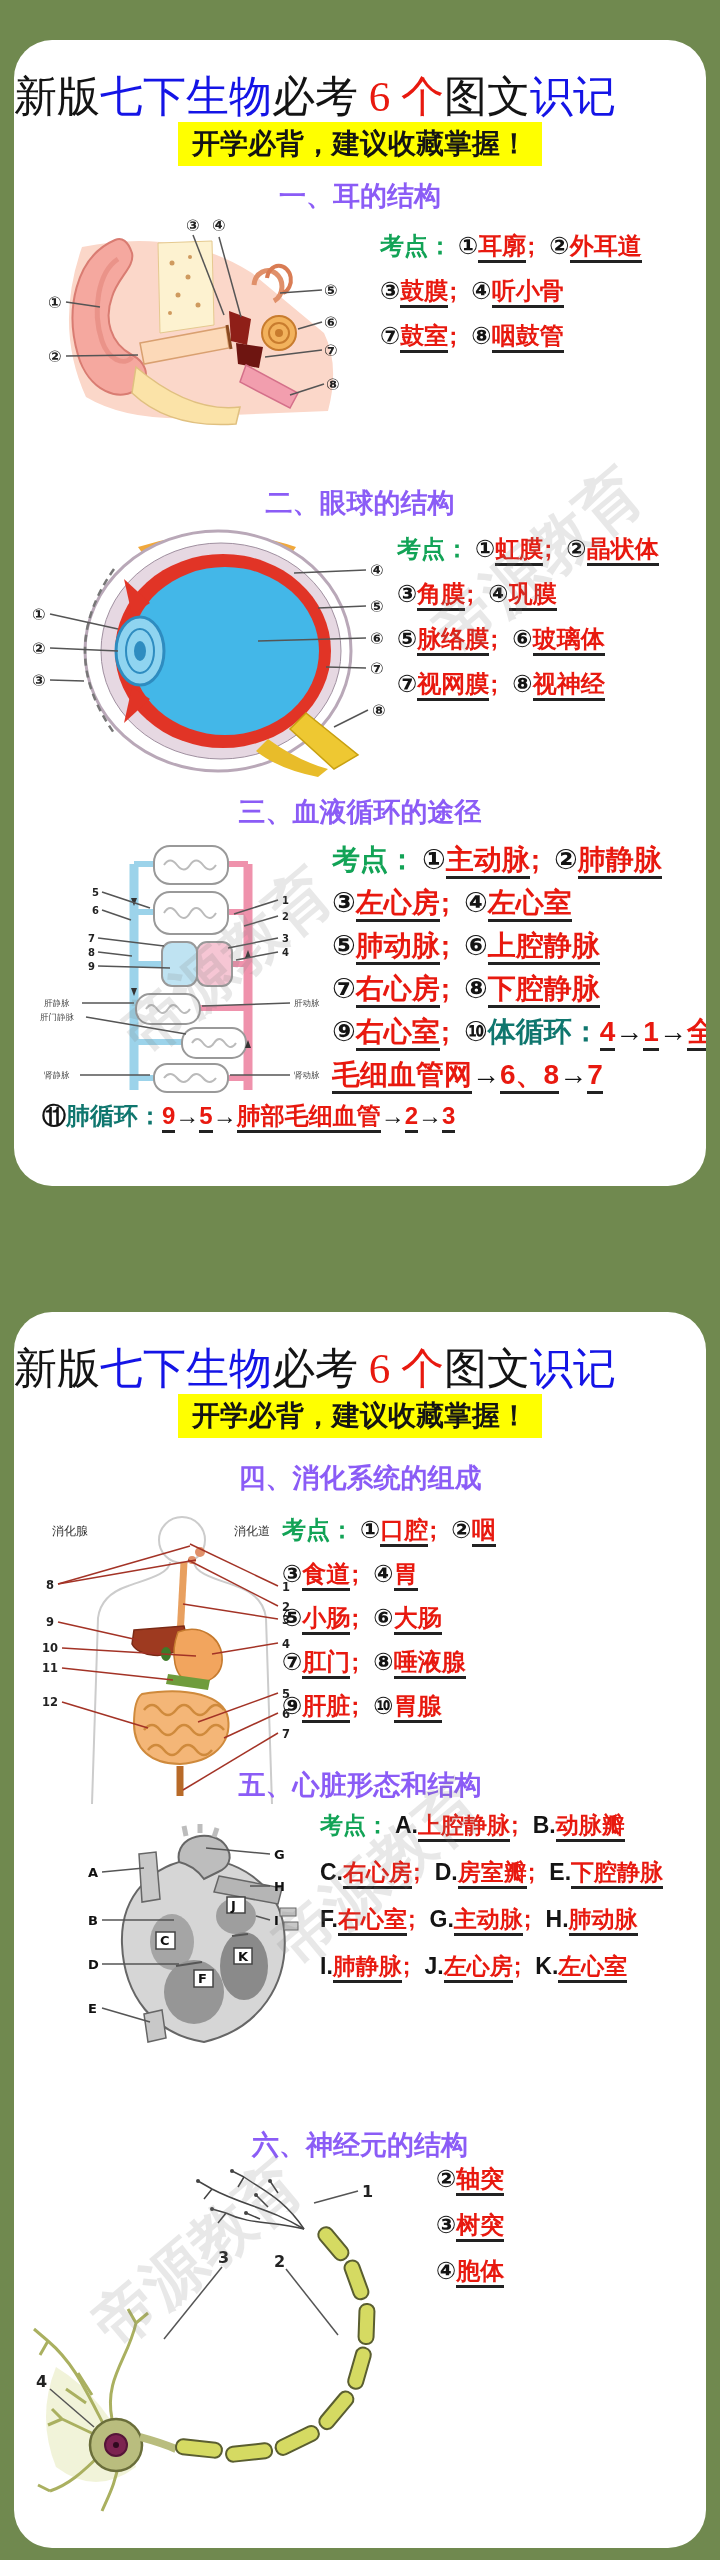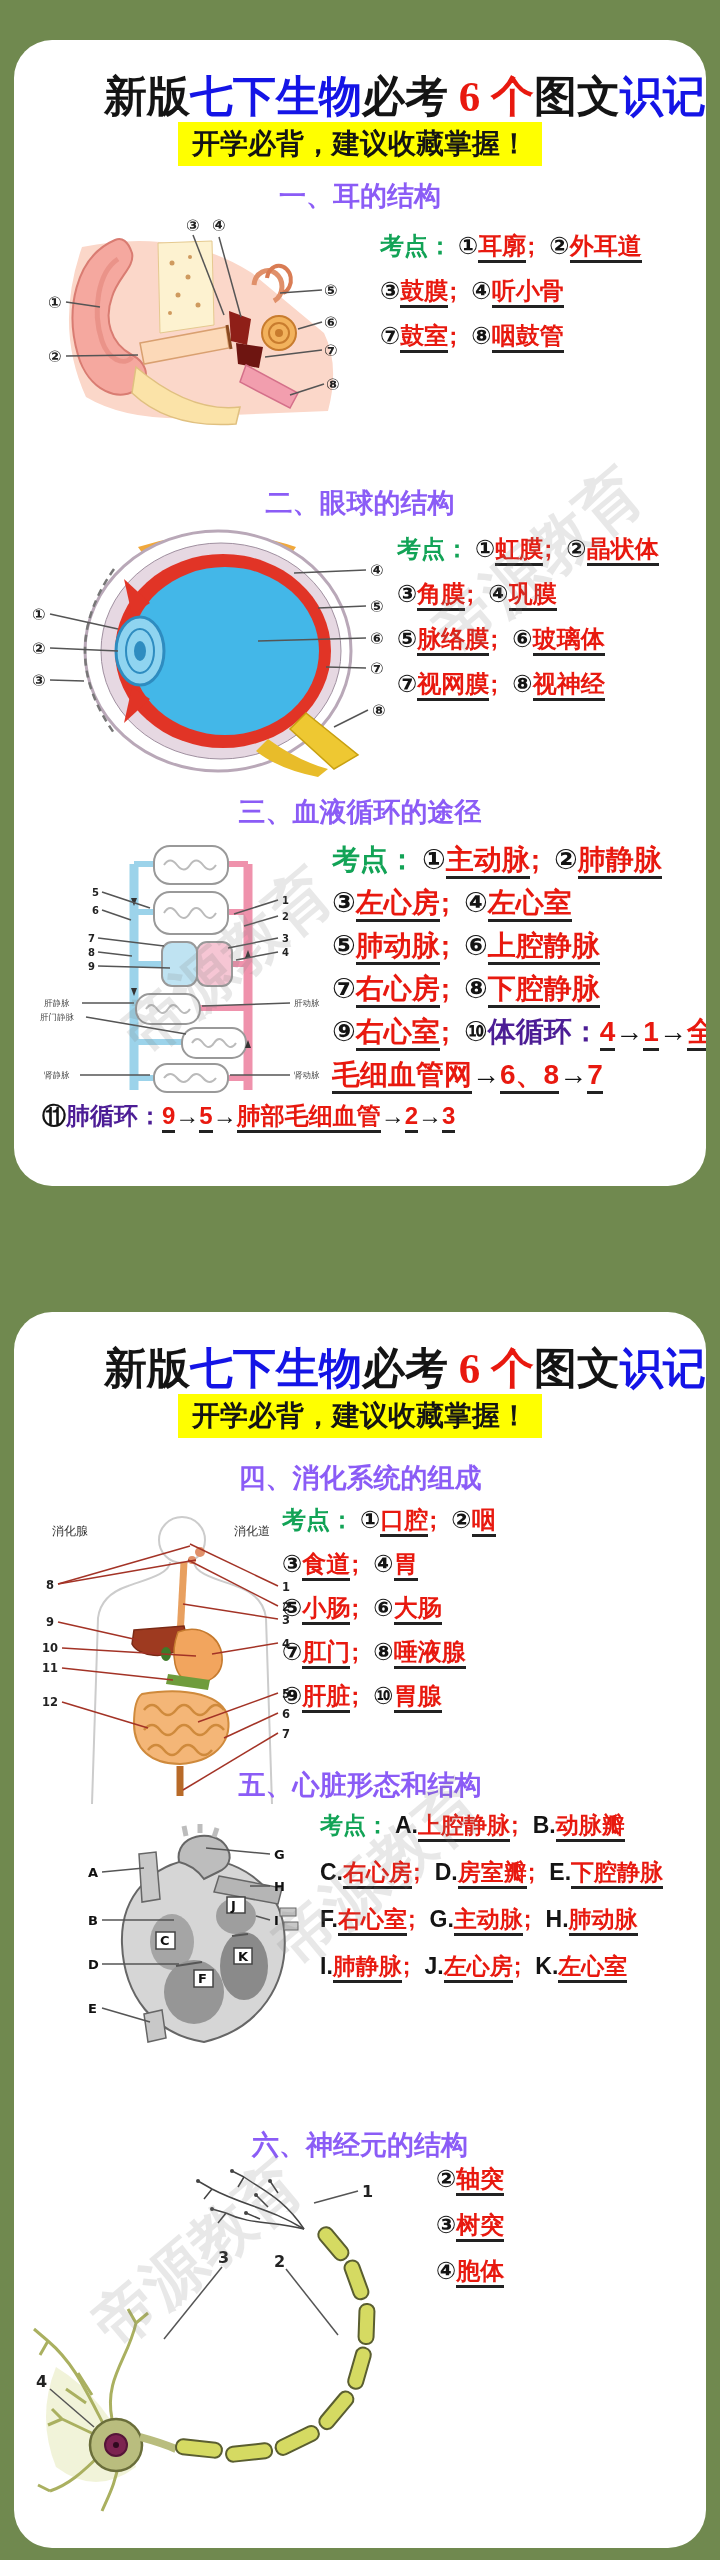--- a/index.html
+++ b/index.html
@@ -1,32 +1,32 @@
 <!DOCTYPE html>
 <html><head>
 <meta charset="utf-8">
 <style>
   html,body{margin:0;padding:0}
   body{width:720px;height:2560px;position:relative;background:#70894f;
        font-family:"Liberation Sans","DejaVu Sans",sans-serif;overflow:hidden}
   .card{position:absolute;left:14px;width:692px;background:#ffffff;border-radius:38px;overflow:hidden}
   #card1{top:40px;height:1146px}
   #card2{top:1312px;height:1236px}
-  .main-title{position:absolute;top:28px;left:0;width:100%;text-align:right;font-size:43px;font-weight:700;
+  .main-title{position:absolute;top:28px;left:0;width:100%;text-align:left;font-size:43px;font-weight:400;
        font-family:"Liberation Serif","DejaVu Serif",serif;white-space:nowrap;letter-spacing:0}
   .subtitle{position:absolute;top:82px;left:50%;transform:translateX(-50%);background:#ffff00;color:#141414;
        font-weight:900;font-size:28px;padding:3px 14px;white-space:nowrap;font-family:"Liberation Serif","DejaVu Serif",serif}
   .sec-heading{position:absolute;left:0;width:100%;text-align:center;color:#8b5cf6;font-size:27px;font-weight:700;white-space:nowrap}
   .kd{position:absolute}
   .kd-line{font-weight:700;white-space:nowrap;line-height:31px}
   .kd-label{color:#12a356;margin-right:6px}
   .seg-num{color:#141414}
   .seg-term{color:#e8190f;border-bottom:3px solid #222;padding-bottom:1px}
   .seg-sep{color:#e8190f;margin-right:14px;margin-left:1px}
-  .seg-blue{color:#4c1d95}
+  .seg-blue{color:#0f766e}
   .seg-arrow{color:#141414}
   .seg-prefix{color:#141414}
   .kd-ear .kd-line{font-size:24px;margin-bottom:14px}
   .kd-eye .kd-line{font-size:24px;margin-bottom:14px}
   .kd-blood .kd-line{font-size:28px;margin-bottom:13px;line-height:30px}
   .kd-digest .kd-line{font-size:24px;margin-bottom:14px;line-height:30px}
   .kd-heart .kd-line{font-size:23px;margin-bottom:16px}
   .kd-neuron .kd-line{font-size:24px;margin-bottom:14px;line-height:32px}
   .line11{position:absolute;left:28px;top:1060px;width:660px;font-weight:700;font-size:24px;white-space:nowrap}
   .fig{position:absolute}
@@ -291,21 +291,21 @@
         <line class="leader-red" x1="240" y1="189" x2="160" y2="218"></line>
           <text class="fig-num2" x="244" y="194">5</text>
         <line class="leader-red" x1="240" y1="209" x2="186" y2="234"></line>
           <text class="fig-num2" x="244" y="214">6</text>
         <line class="leader-red" x1="240" y1="229" x2="145" y2="286"></line>
           <text class="fig-num2" x="244" y="234">7</text>
       </g>
     </svg>
   </div>
 
-  <div class="kd kd-digest" style="left:268px;top:193px;width:420px">
+  <div class="kd kd-digest" style="left:268px;top:203px;width:420px">
     <div class="kd-line"><span class="kd-label">考点：</span><span><span class="seg-num">①</span><span class="seg-term">口腔</span><span class="seg-sep">;</span><span class="seg-num">②</span><span class="seg-term">咽</span></span></div>
     <div class="kd-line"><span><span class="seg-num">③</span><span class="seg-term">食道</span><span class="seg-sep">;</span><span class="seg-num">④</span><span class="seg-term">胃</span></span></div>
     <div class="kd-line"><span><span class="seg-num">⑤</span><span class="seg-term">小肠</span><span class="seg-sep">;</span><span class="seg-num">⑥</span><span class="seg-term">大肠</span></span></div>
     <div class="kd-line"><span><span class="seg-num">⑦</span><span class="seg-term">肛门</span><span class="seg-sep">;</span><span class="seg-num">⑧</span><span class="seg-term">唾液腺</span></span></div>
     <div class="kd-line"><span><span class="seg-num">⑨</span><span class="seg-term">肝脏</span><span class="seg-sep">;</span><span class="seg-num">⑩</span><span class="seg-term">胃腺</span></span></div>
   </div>
 
   <div class="sec-heading" style="top:455px">五、心脏形态和结构</div>
 
   <div class="fig" style="left:30px;top:512px;width:265px;height:255px">

